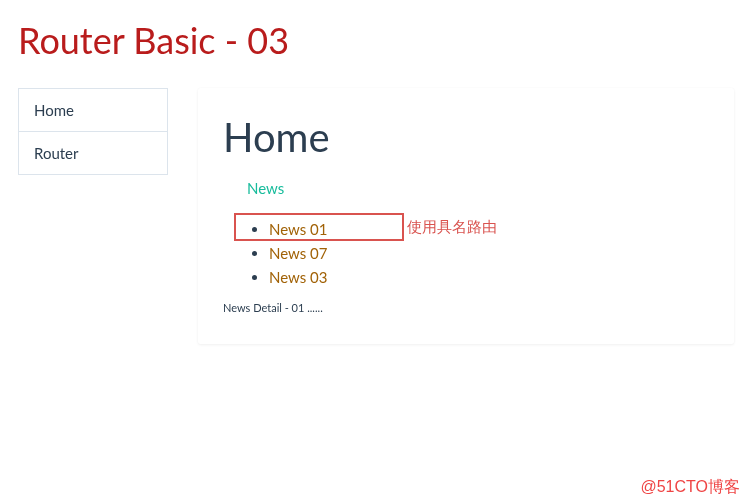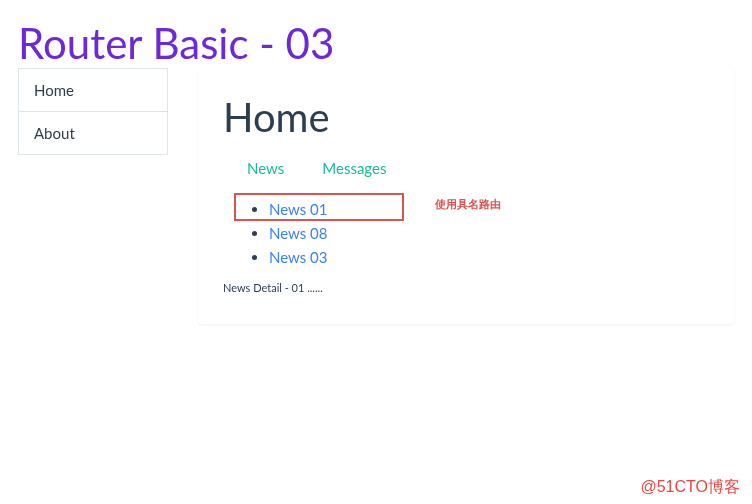--- a/index.html
+++ b/index.html
@@ -8,24 +8,25 @@
       background: #ffffff;
       color: #2c3e50;
       width: 752px;
       height: 504px;
       position: relative;
     }
     .container {
       padding: 0 18px;
     }
     .page-title {
-      font-size: 42px;
+      font-size: 36px;
       font-weight: 400;
-      color: #6d28d9;
+      color: #b91c1c;
       margin-top: 18px;
+      margin-bottom: 26px;
     }
     .layout {
       display: flex;
       gap: 30px;
       align-items: flex-start;
     }
     .sidebar {
       width: 150px;
       border: 1px solid #dce4ec;
     }
@@ -73,41 +74,40 @@
       margin-bottom: 12px;
       position: relative;
     }
     .news-list li {
       color: #2c3e50;
       font-size: 15px;
       line-height: 1.6;
       list-style: disc;
     }
     .news-list li a {
-      color: #3b82f6;
+      color: #a16207;
       text-decoration: none;
       cursor: pointer;
     }
     .highlight-box {
       border: 2px solid #d9534f;
       position: absolute;
       left: 11px;
       top: -4px;
       width: 170px;
       height: 28px;
       pointer-events: none;
     }
     .annotation {
       position: absolute;
-      left: 212px;
+      left: 184px;
       top: 0px;
       color: #d9534f;
-      font-size: 11px;
+      font-size: 15px;
       white-space: nowrap;
-      font-weight: bold;
     }
     .detail {
       font-size: 11px;
       color: #2c3e50;
     }
     .watermark {
       position: absolute;
       right: 12px;
       bottom: 6px;
       color: #ef4444;
@@ -117,36 +117,35 @@
   </style>
 </head>
 <body>
 
 <div class="container">
   <h1 class="page-title">Router Basic - 03</h1>
 
   <div class="layout">
     <div class="sidebar">
       <div class="sidebar-item">Home</div>
-      <div class="sidebar-item">About</div>
+      <div class="sidebar-item">Router</div>
     </div>
 
     <div class="main">
       <h2 class="main-title">Home</h2>
 
       <div class="tabs">
         <div class="tab">News</div>
-        <div class="tab">Messages</div>
       </div>
 
       <ul class="news-list">
         <div class="highlight-box"></div>
         <div class="annotation">使用具名路由</div>
         <li><a>News 01</a></li>
-        <li><a>News 08</a></li>
+        <li><a>News 07</a></li>
         <li><a>News 03</a></li>
       </ul>
 
       <p class="detail">News Detail - 01 ......</p>
     </div>
   </div>
 </div>
 
 <div class="watermark">@51CTO博客</div>
 

